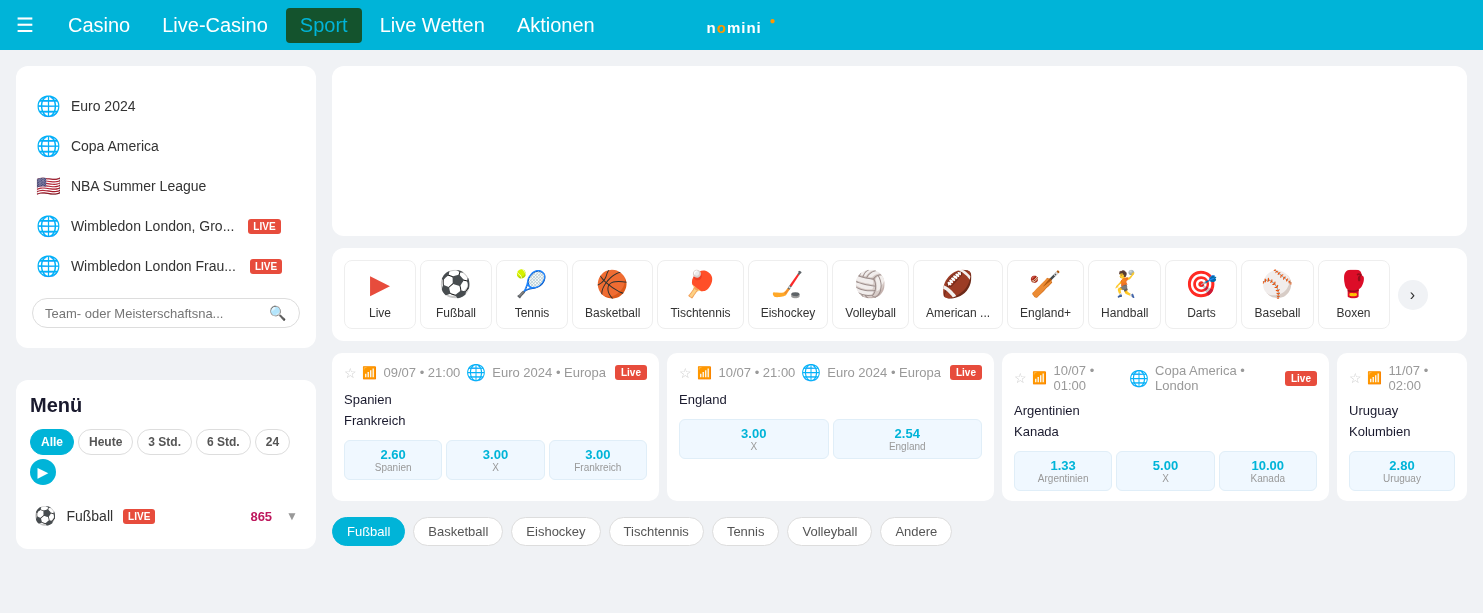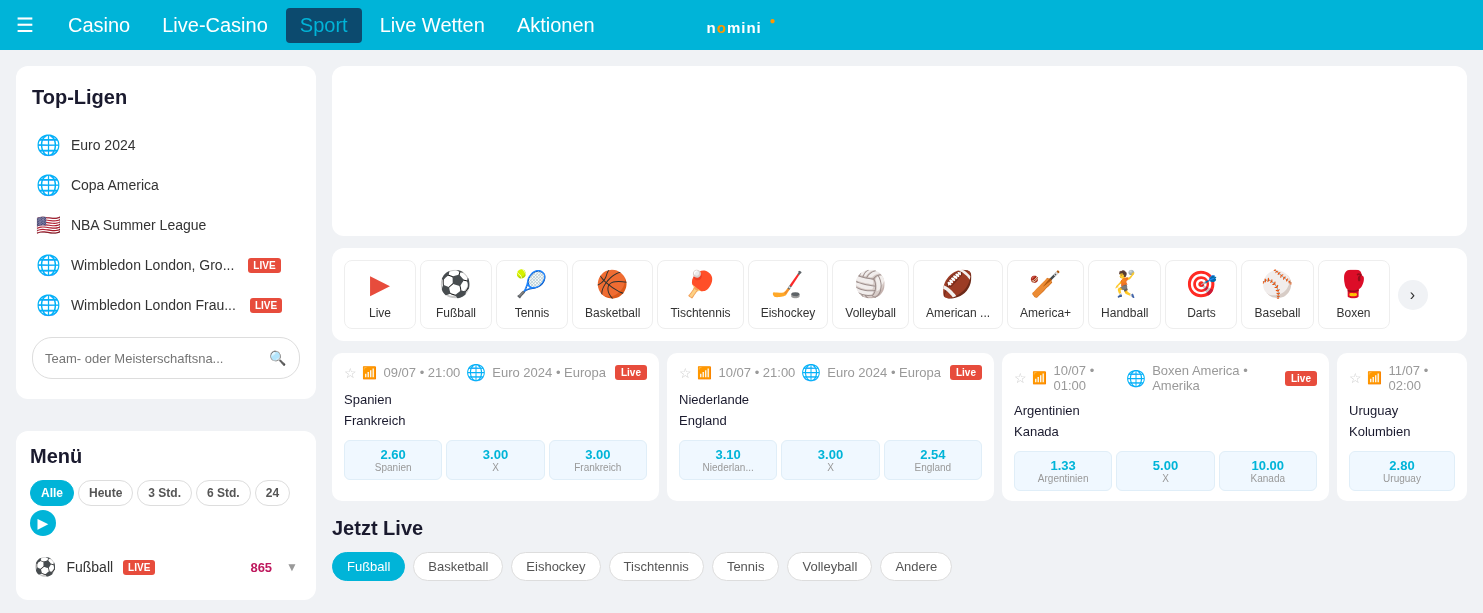--- a/index.html
+++ b/index.html
@@ -27,21 +27,21 @@
     .nav-link {
       color: white;
       text-decoration: none;
       padding: 6px 14px;
       border-radius: 4px;
       font-size: 20px;
       font-weight: 500;
       cursor: pointer;
     }
     .nav-link.active {
-      background: #0c4a6e;
+      background: #14532d;
       color: #00b4d8;
     }
     .nav-logo {
       position: absolute;
       left: 50%;
       transform: translateX(-50%);
       font-size: 24px;
       font-weight: bold;
       color: white;
       letter-spacing: 1px;
@@ -87,21 +87,21 @@
       font-weight: bold;
       padding: 2px 5px;
       border-radius: 3px;
       margin-left: 4px;
     }
     .search-box {
       display: flex;
       align-items: center;
       border: 1px solid #ddd;
       border-radius: 20px;
-      padding: 12px 12px;
+      padding: 6px 12px;
       margin-top: 12px;
       gap: 8px;
     }
     .search-input {
       border: none;
       outline: none;
       font-size: 13px;
       color: #999;
       width: 100%;
       background: transparent;
@@ -353,21 +353,20 @@
     <span style="color:white;font-weight:bold;font-size:15px;">n<span style="color:#ff9800;">o</span>mini</span>
     <span style="color:#ff9800;font-size:10px;vertical-align:super;">●</span>
   </div>
 </nav>
 
 <div class="main-layout">
 
   <div class="sidebar-wrapper">
 
     <div class="sidebar">
-      <div class="sidebar-title">Top-Ligen</div>
 
       <div class="sidebar-item">
         <span class="sidebar-icon">🌐</span>
         <span>Euro 2024</span>
       </div>
       <div class="sidebar-item">
         <span class="sidebar-icon">🌐</span>
         <span>Copa America</span>
       </div>
       <div class="sidebar-item">
@@ -443,21 +442,21 @@
       <div class="sport-cat-item">
         <span class="sport-cat-icon">🏐</span>
         <span class="sport-cat-label">Volleyball</span>
       </div>
       <div class="sport-cat-item">
         <span class="sport-cat-icon">🏈</span>
         <span class="sport-cat-label">American ...</span>
       </div>
       <div class="sport-cat-item">
         <span class="sport-cat-icon">🏏</span>
-        <span class="sport-cat-label">America+</span>
+        <span class="sport-cat-label">England+</span>
       </div>
       <div class="sport-cat-item">
         <span class="sport-cat-icon">🤾</span>
         <span class="sport-cat-label">Handball</span>
       </div>
       <div class="sport-cat-item">
         <span class="sport-cat-icon">🎯</span>
         <span class="sport-cat-label">Darts</span>
       </div>
       <div class="sport-cat-item">
@@ -505,46 +504,41 @@
       <div class="match-card">
         <div class="match-header">
           <span class="star-icon">☆</span>
           <span class="signal-icon">📶</span>
           <span class="match-meta">10/07 • 21:00</span>
           <span>🌐</span>
           <span class="match-meta">Euro 2024 • Europa</span>
           <span style="margin-left:auto;" class="live-pill">Live</span>
         </div>
         <div class="match-teams">
-          <div class="team-name">Niederlande</div>
           <div class="team-name">England</div>
         </div>
         <div class="match-odds">
-          <button class="odd-btn">
-            <span class="odd-value">3.10</span>
-            <span class="odd-label">Niederlan...</span>
-          </button>
           <button class="odd-btn">
             <span class="odd-value">3.00</span>
             <span class="odd-label">X</span>
           </button>
           <button class="odd-btn">
             <span class="odd-value">2.54</span>
             <span class="odd-label">England</span>
           </button>
         </div>
       </div>
 
       <div class="match-card">
         <div class="match-header">
           <span class="star-icon">☆</span>
           <span class="signal-icon">📶</span>
           <span class="match-meta">10/07 • 01:00</span>
           <span>🌐</span>
-          <span class="match-meta">Boxen America • Amerika</span>
+          <span class="match-meta">Copa America • London</span>
           <span style="margin-left:auto;" class="live-pill">Live</span>
         </div>
         <div class="match-teams">
           <div class="team-name">Argentinien</div>
           <div class="team-name">Kanada</div>
         </div>
         <div class="match-odds">
           <button class="odd-btn">
             <span class="odd-value">1.33</span>
             <span class="odd-label">Argentinien</span>
@@ -574,21 +568,20 @@
           <button class="odd-btn">
             <span class="odd-value">2.80</span>
             <span class="odd-label">Uruguay</span>
           </button>
         </div>
       </div>
 
     </div>
 
     <div class="jetzt-live">
-      <div class="jetzt-live-title">Jetzt Live</div>
       <div class="live-filters">
         <button class="live-filter-btn active">Fußball</button>
         <button class="live-filter-btn">Basketball</button>
         <button class="live-filter-btn">Eishockey</button>
         <button class="live-filter-btn">Tischtennis</button>
         <button class="live-filter-btn">Tennis</button>
         <button class="live-filter-btn">Volleyball</button>
         <button class="live-filter-btn">Andere</button>
       </div>
     </div>

